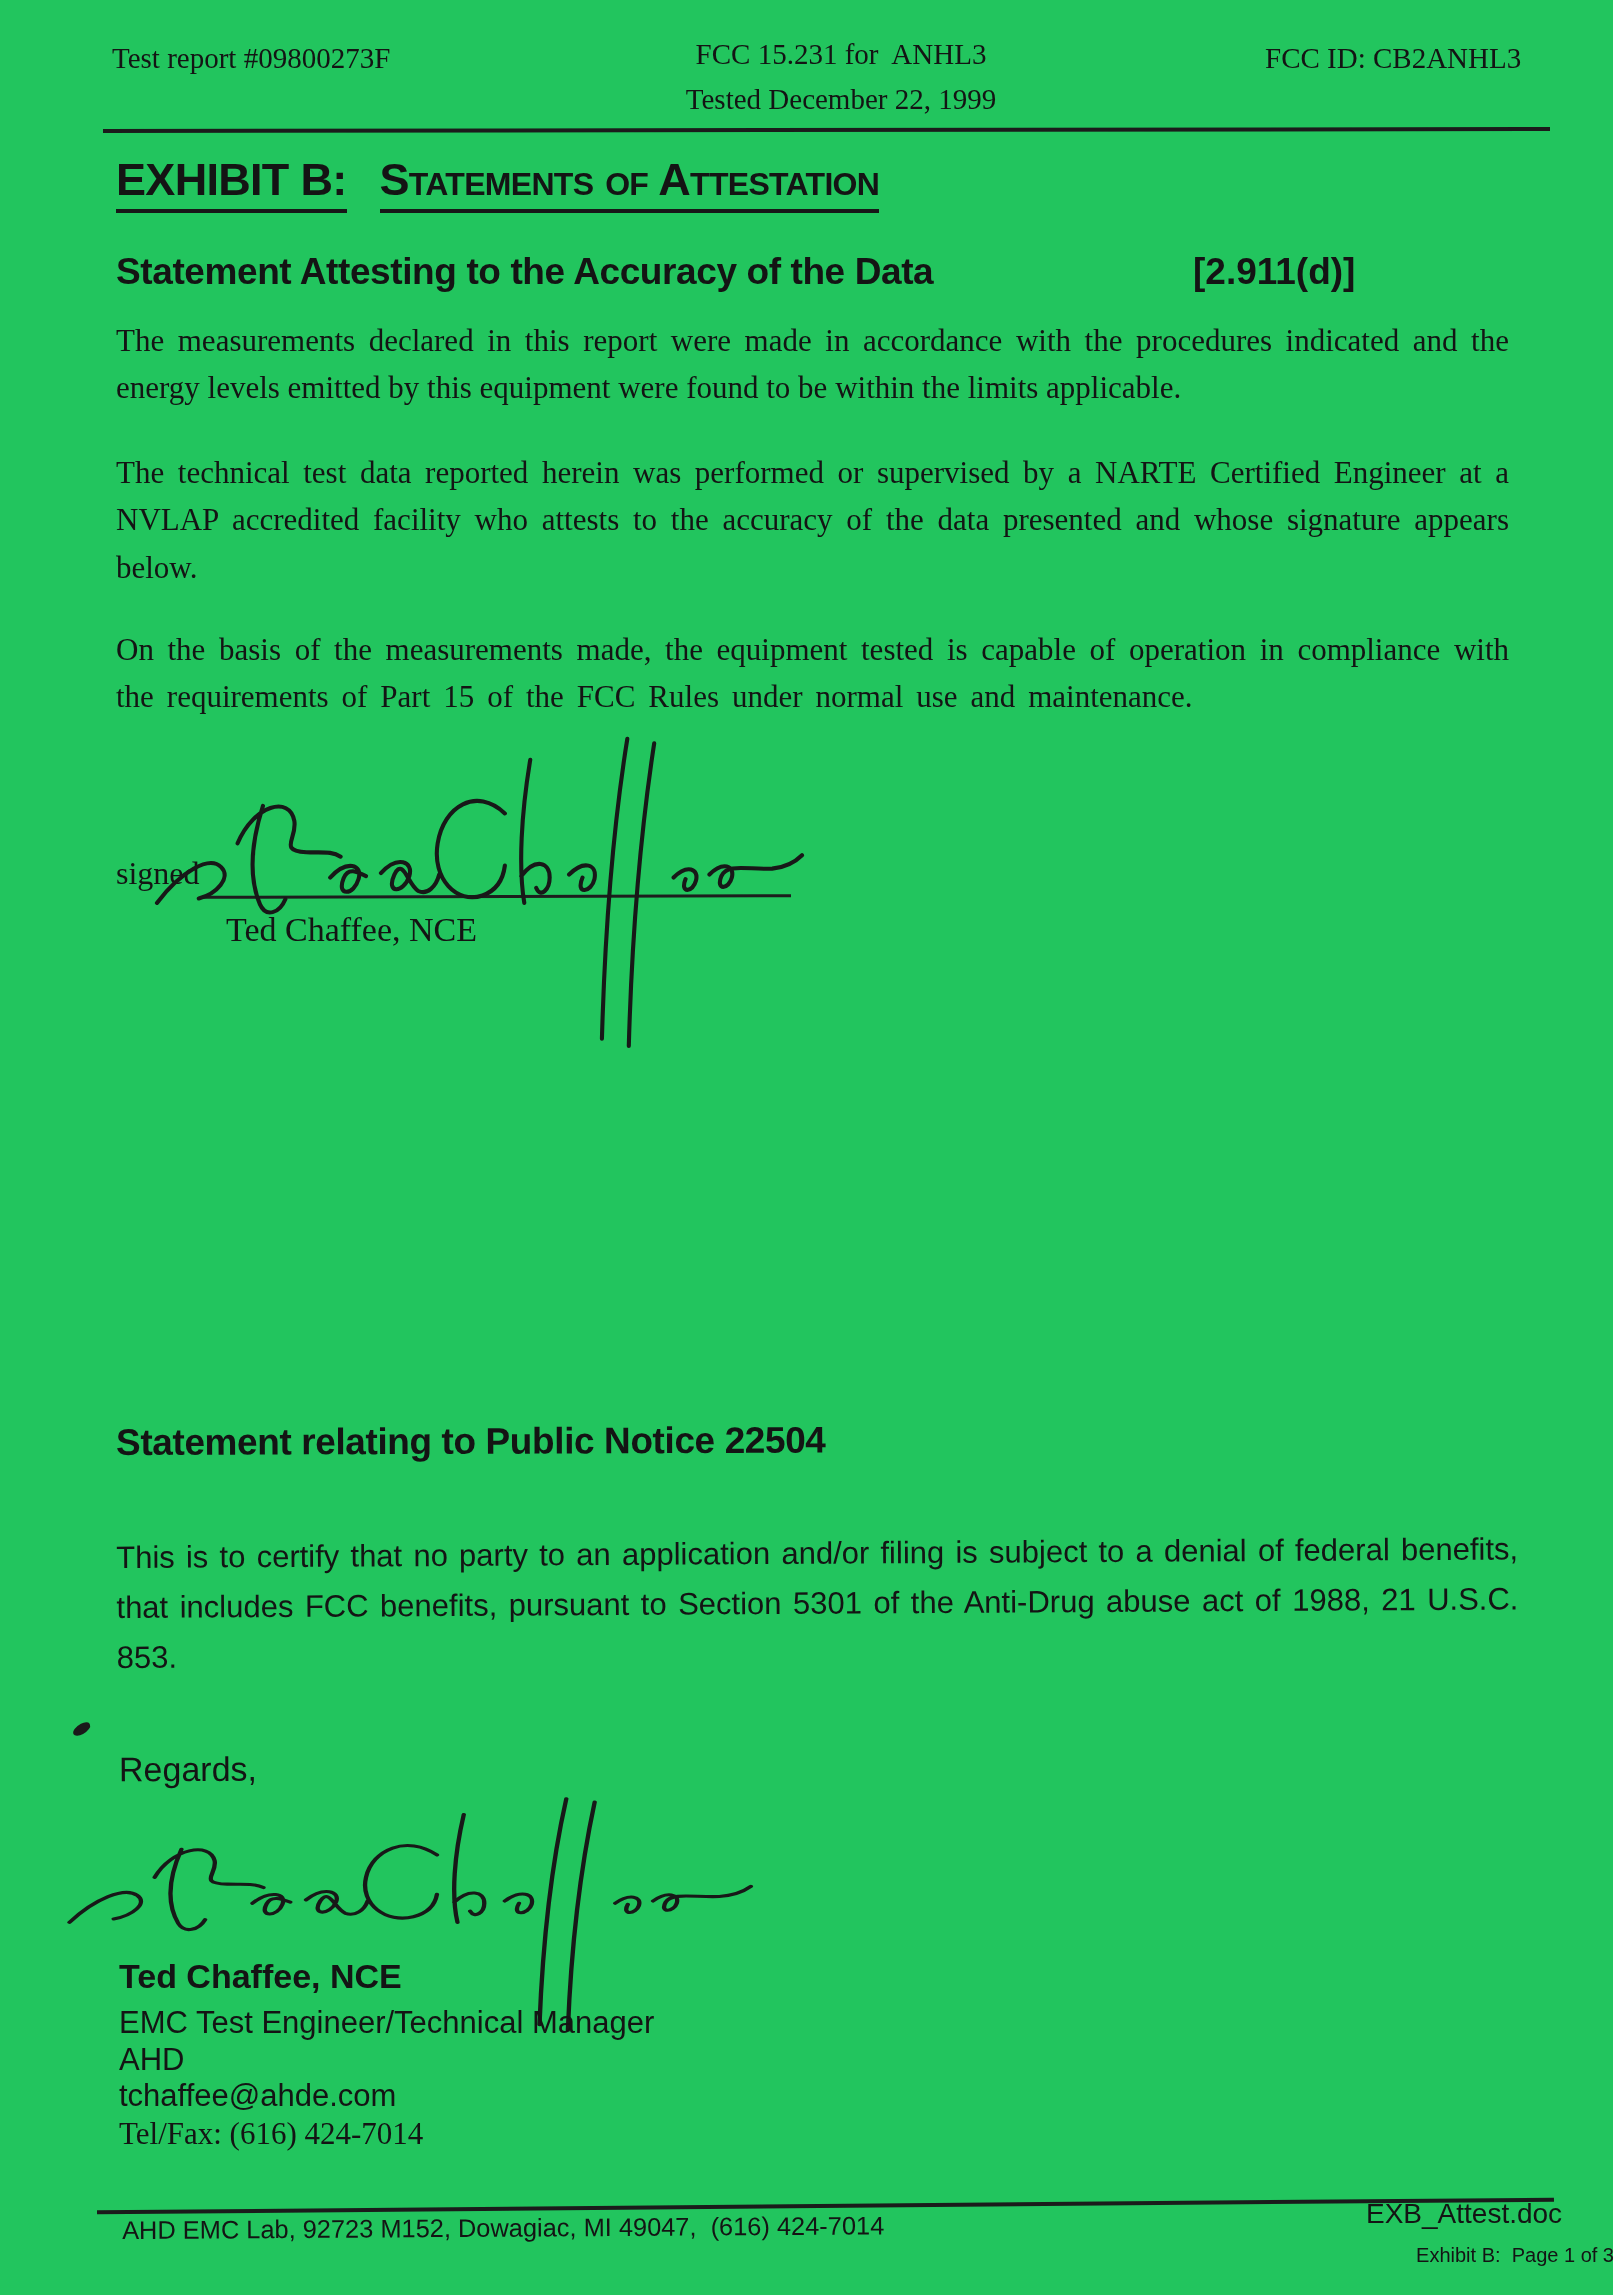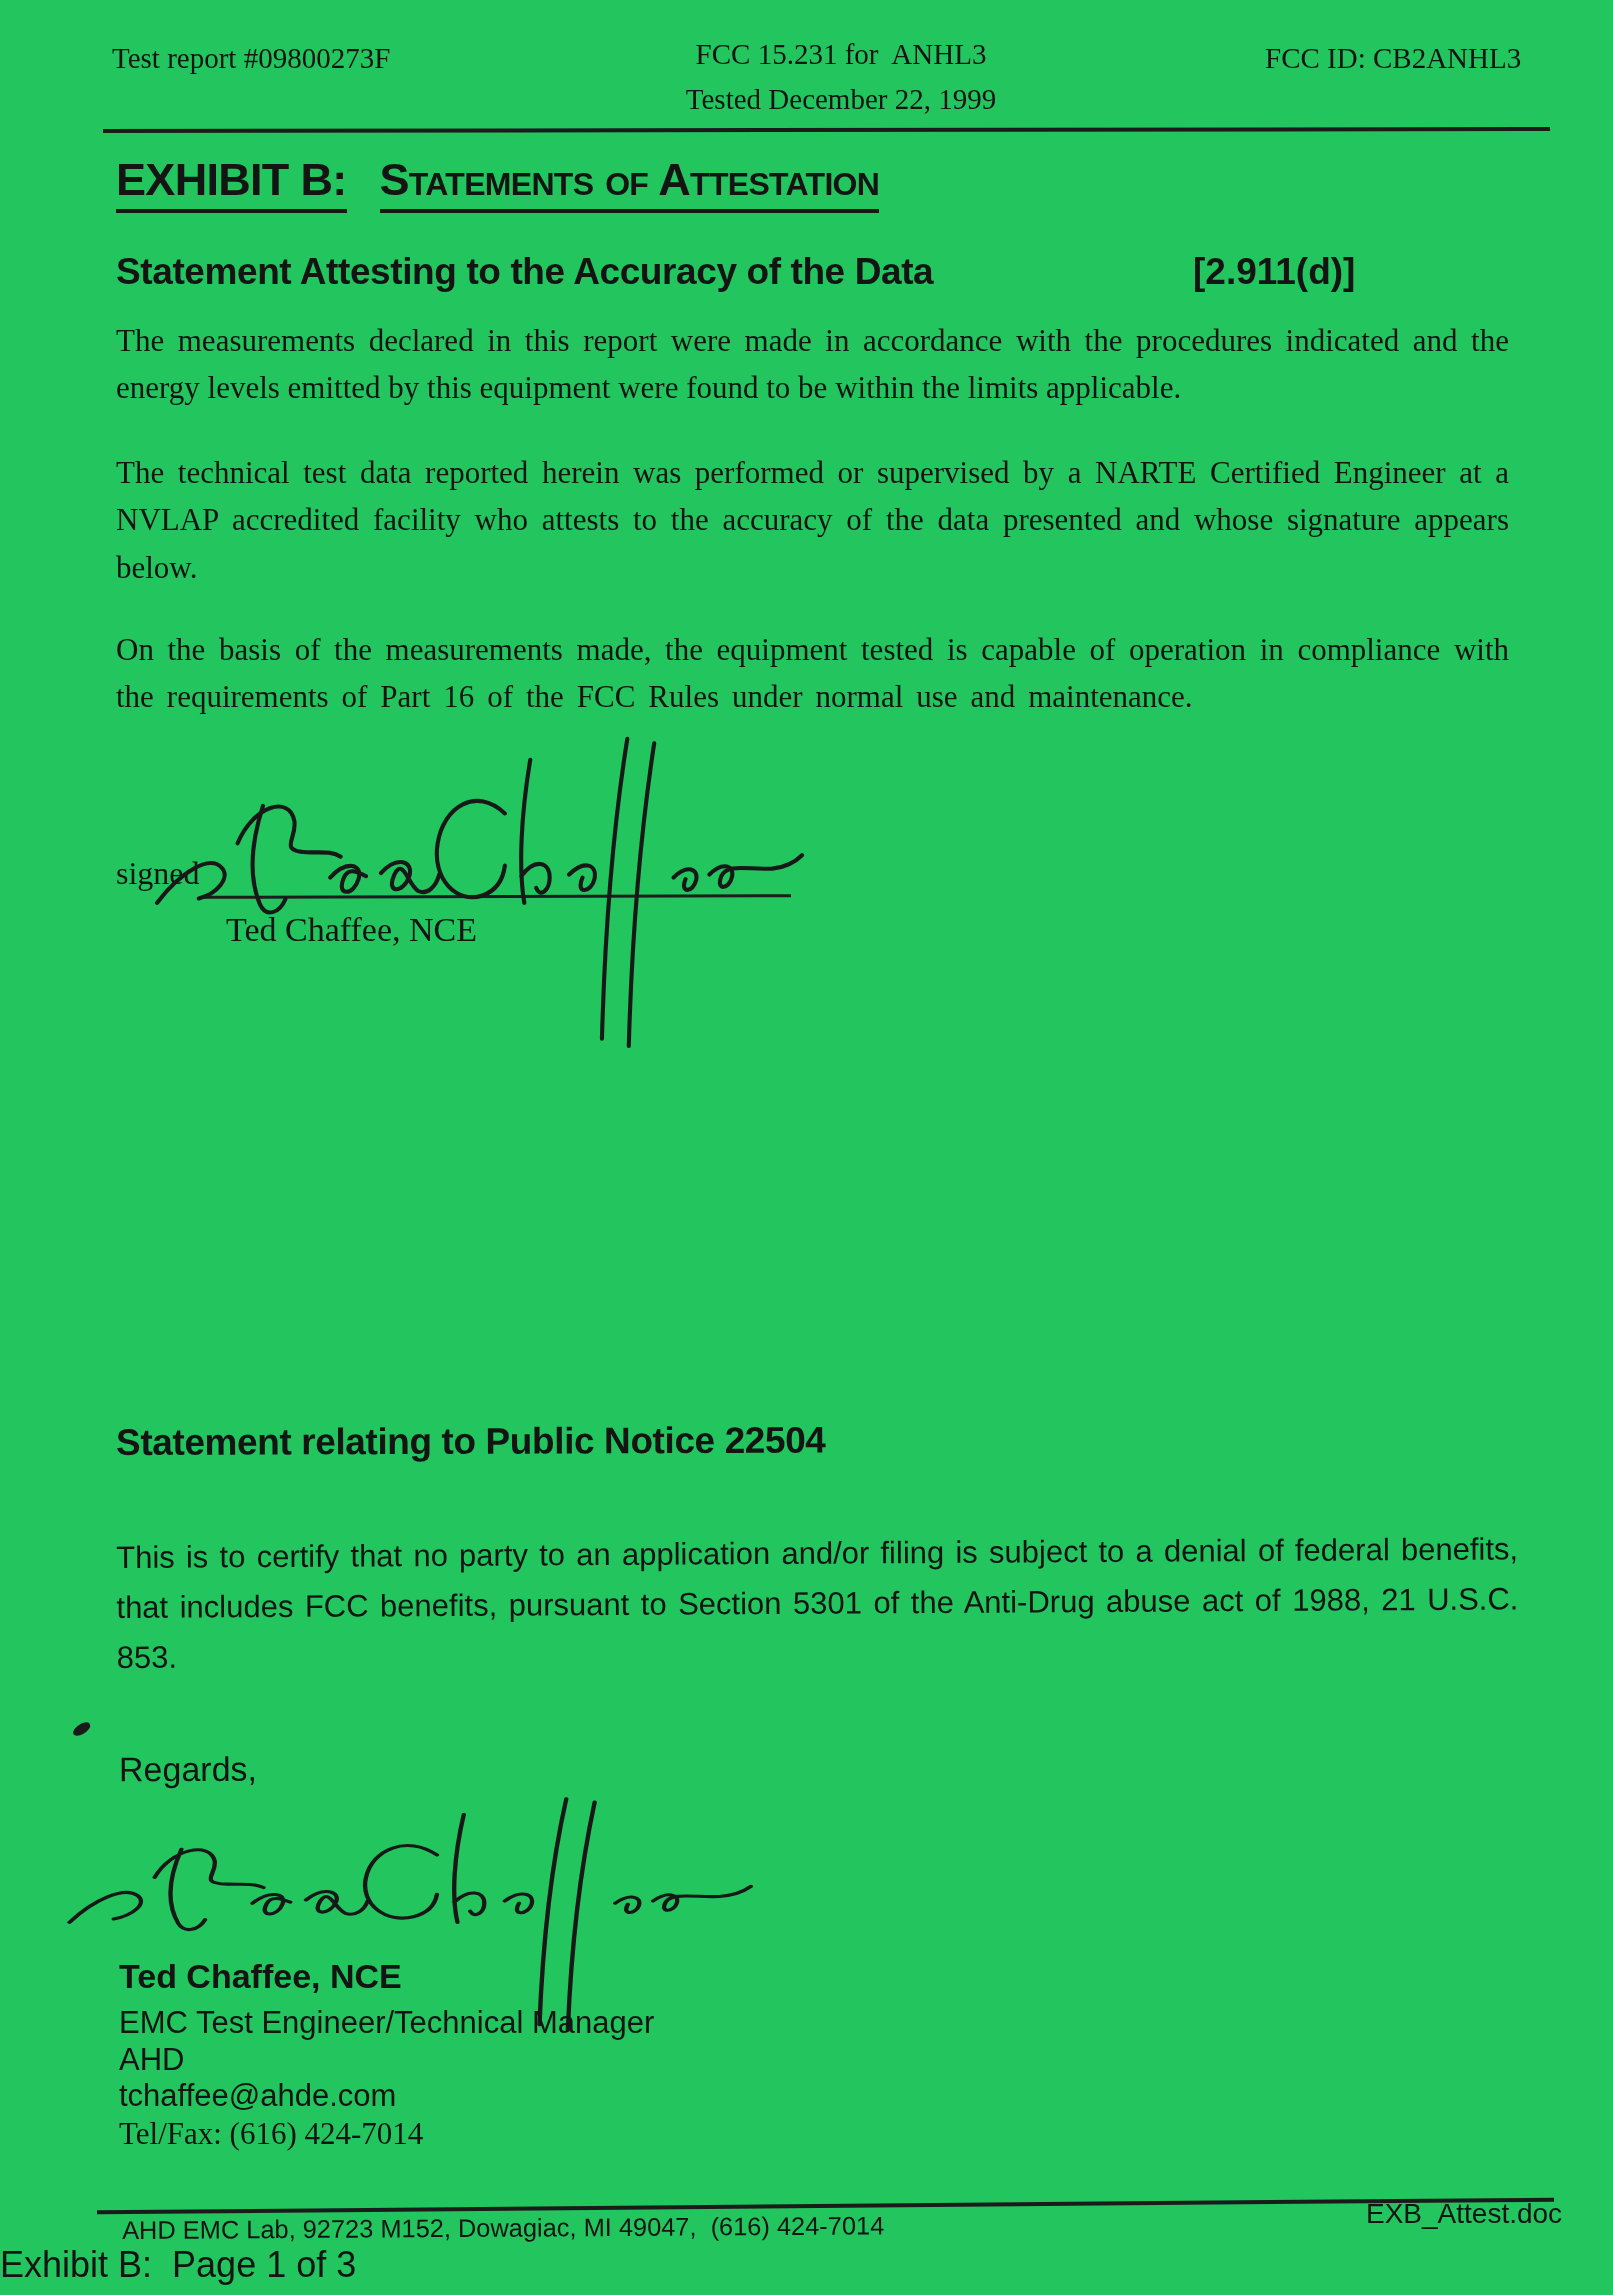--- a/index.html
+++ b/index.html
@@ -53,21 +53,21 @@
   .name2{left:119px;top:1957px;font-family:"Liberation Sans", sans-serif;font-weight:bold;font-size:34px;}
   .role2{left:119px;top:2005px;font-family:"Liberation Sans", sans-serif;font-size:31px;}
   .org2{left:119px;top:2042px;font-family:"Liberation Sans", sans-serif;font-size:31px;}
   .email2{left:119px;top:2078px;font-family:"Liberation Sans", sans-serif;font-size:31px;}
   .telfax2{left:119px;top:2116px;font-size:31px;text-align:center;}
 
   
   .ftr-rule{left:97px;top:2204px;width:1457px;height:3.7px;background:#1b1b1b;transform:rotate(-0.5deg);}
   .ftr-left{left:122px;top:2216px;font-family:"Liberation Sans", sans-serif;font-size:25.4px;transform:rotate(-0.35deg);transform-origin:left top;}
   .ftr-right{left:1366px;top:2198px;font-family:"Liberation Sans", sans-serif;font-size:28px;}
-  .ftr-center{left:0;right:0;top:2244px;text-align:left;font-family:"Liberation Sans", sans-serif;font-size:36px;}
+  .ftr-center{left:8px;right:0;top:2244px;text-align:right;font-family:"Liberation Sans", sans-serif;font-size:20px;}
 
   .sig-svg path{fill:none;stroke:#181818;stroke-width:5.5;stroke-linecap:round;stroke-linejoin:round;}
 </style>
 </head>
 <body>
 
 <div class="page">
 
   <div class="abs hdr-left serif">Test report #09800273F</div>
   <div class="abs hdr-center serif">
@@ -79,21 +79,21 @@
 
   <h1 class="abs exhibit" style="margin:0;">
     <span class="seg">EXHIBIT B:</span><span class="gap"></span><span class="seg sc">Statements of Attestation</span>
   </h1>
 
   <h2 class="abs s1-title" style="margin:0;">Statement Attesting to the Accuracy of the Data</h2>
   <div class="abs s1-ref">[2.911(d)]</div>
 
   <p class="abs serif just para p1" style="margin:0;">The measurements declared in this report were made in accordance with the procedures indicated and the energy levels emitted by this equipment were found to be within the limits applicable.</p>
   <p class="abs serif just para p2" style="margin:0;">The technical test data reported herein was performed or supervised by a NARTE Certified Engineer at a NVLAP accredited facility who attests to the accuracy of the data presented and whose signature appears below.</p>
-  <p class="abs serif just para p3" style="margin:0;">On the basis of the measurements made, the equipment tested is capable of operation in compliance with the requirements of Part 16 of the FCC Rules under normal use and maintenance.</p>
+  <p class="abs serif just para p3" style="margin:0;">On the basis of the measurements made, the equipment tested is capable of operation in compliance with the requirements of Part 15 of the FCC Rules under normal use and maintenance.</p>
 
   <span class="abs signed-label serif">signed</span>
   <div class="abs sig-line1"></div>
   <svg class="abs sig1 sig-svg" width="657" height="337" viewBox="0 0 880 452" preserveAspectRatio="none">
     <path d="M12,248 C44,206 82,184 98,200 C112,214 92,236 68,242
              M154,118 C138,168 134,212 150,250 C158,268 176,262 184,243
              M120,168 C142,116 190,104 196,138 C200,162 174,178 212,180 C232,181 246,178 258,186
              M244,214 C266,190 288,196 282,216 C276,238 252,240 262,215 C268,200 280,206 292,212
              M312,208 C334,184 356,192 350,212 C342,236 318,236 330,210 C342,186 348,224 362,232 C374,238 386,226 390,210
              M478,128 C440,92 396,118 388,168 C380,216 414,250 448,238 C468,231 476,214 478,198

